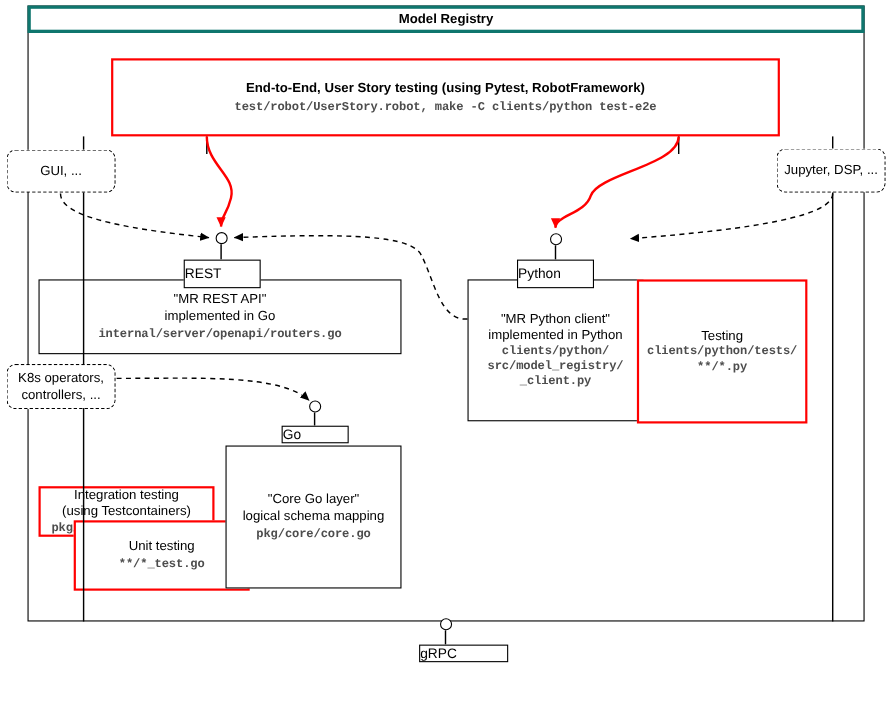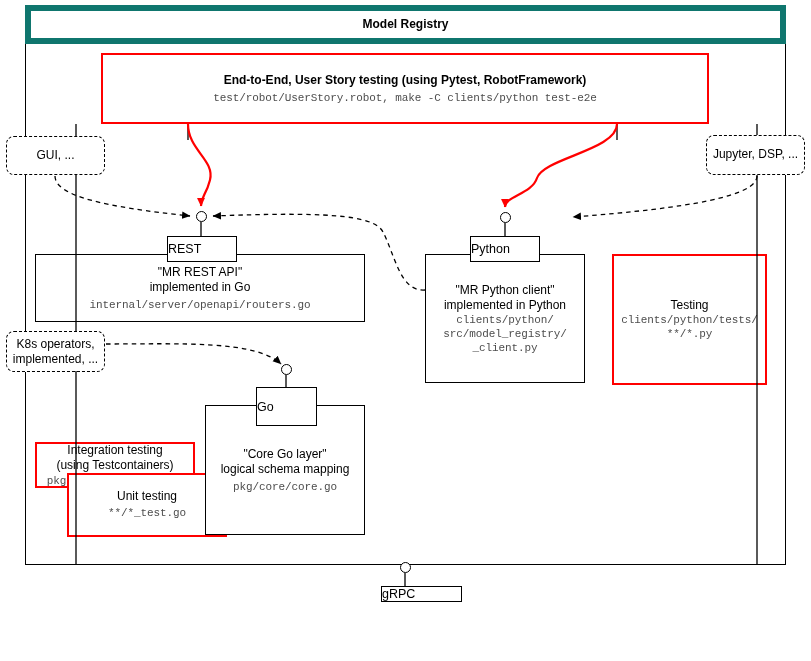--- a/index.html
+++ b/index.html
@@ -55,20 +55,21 @@
   .t-plain {
     font-family: "Liberation Sans", sans-serif;
     font-size: 12px;
     color: #000000;
   }
   .t-mono {
     font-family: "Liberation Mono", monospace;
     font-size: 11px;
     color: #4d4d4d;
     letter-spacing: -0.1px;
+    font-weight: bold;
   }
   .label-box {
     position: absolute;
     box-sizing: border-box;
     border: 1px solid #000000;
     background: #ffffff;
     display: flex;
     align-items: center;
     justify-content: flex-start;
     font-family: "Liberation Sans", sans-serif;
@@ -98,21 +99,21 @@
     z-index: 8;
   }
 </style>
 </head>
 <body>
 
 <div id="canvas">
 
   <div class="box" style="left:25px; top:5px; width:761px; height:560px;"></div>
 
-  <div class="box transparent" style="left:25px; top:5px; width:761px; height:39px; border:6px solid #0f766e;">
+  <div class="box transparent" style="left:25px; top:5px; width:761px; height:25px; border:3px solid #0f766e;">
     <div class="center-stack t-title">Model Registry</div>
   </div>
 
   <svg class="overlay under" viewBox="0 0 811 661">
     <defs>
       <marker id="ah" markerWidth="9" markerHeight="9" refX="8" refY="4.5" orient="auto" markerUnits="userSpaceOnUse">
         <path d="M0,0.7 L8.4,4.5 L0,8.3 z" fill="#000000"></path>
       </marker>
       <marker id="ahd" markerWidth="9" markerHeight="9" refX="8" refY="4.5" orient="auto" markerUnits="userSpaceOnUse">
         <path d="M0,0.7 L8.4,4.5 L0,8.3 z" fill="#000000"></path>
@@ -160,21 +161,21 @@
     <div class="center-stack t-plain">GUI, ...</div>
   </div>
 
   <div class="box dashed" style="left:706px; top:135px; width:99px; height:40px;">
     <div class="center-stack t-plain">Jupyter, DSP, ...</div>
   </div>
 
   <div class="box dashed" style="left:6px; top:331px; width:99px; height:41px;">
     <div class="center-stack">
       <div class="t-plain">K8s operators,</div>
-      <div class="t-plain">implemented, ...</div>
+      <div class="t-plain">controllers, ...</div>
     </div>
   </div>
 
   <div class="box" style="left:35px; top:254px; width:330px; height:68px;">
     <div class="center-stack">
       <div class="t-plain">"MR REST API"</div>
       <div class="t-plain">implemented in Go</div>
       <div class="t-mono" style="margin-top:2px;">internal/server/openapi/routers.go</div>
     </div>
   </div>
@@ -182,21 +183,21 @@
   <div class="box" style="left:425px; top:254px; width:160px; height:129px;">
     <div class="center-stack">
       <div class="t-plain">"MR Python client"</div>
       <div class="t-plain">implemented in Python</div>
       <div class="t-mono">clients/python/</div>
       <div class="t-mono">src/model_registry/</div>
       <div class="t-mono">_client.py</div>
     </div>
   </div>
 
-  <div class="box red" style="left:612px; top:254px; width:155px; height:131px;">
+  <div class="box red" style="left:579px; top:254px; width:155px; height:131px;">
     <div class="center-stack">
       <div class="t-plain">Testing</div>
       <div class="t-mono">clients/python/tests/</div>
       <div class="t-mono">**/*.py</div>
     </div>
   </div>
 
   <div class="box red" style="left:35px; top:401px; width:160px; height:46px;margin-top:41px;">
     <div class="center-stack">
       <div class="t-plain">Integration testing</div>
@@ -221,21 +222,21 @@
   </div>
 
   <div class="label-box" style="left:167px; top:236px; width:70px; height:26px;">
     <span>REST</span>
   </div>
 
   <div class="label-box" style="left:470px; top:236px; width:70px; height:26px;">
     <span>Python</span>
   </div>
 
-  <div class="label-box" style="left:256px; top:387px; width:61px; height:39px;">
+  <div class="label-box" style="left:256px; top:387px; width:61px; height:16px;">
     <span>Go</span>
   </div>
 
   <div class="label-box" style="left:381px; top:586px; width:81px; height:16px;">
     <span>gRPC</span>
   </div>
 
   <div class="lollipop" style="left:196px; top:211px;"></div>
   <div class="lollipop" style="left:500px; top:212px;"></div>
   <div class="lollipop" style="left:281px; top:364px;"></div>

